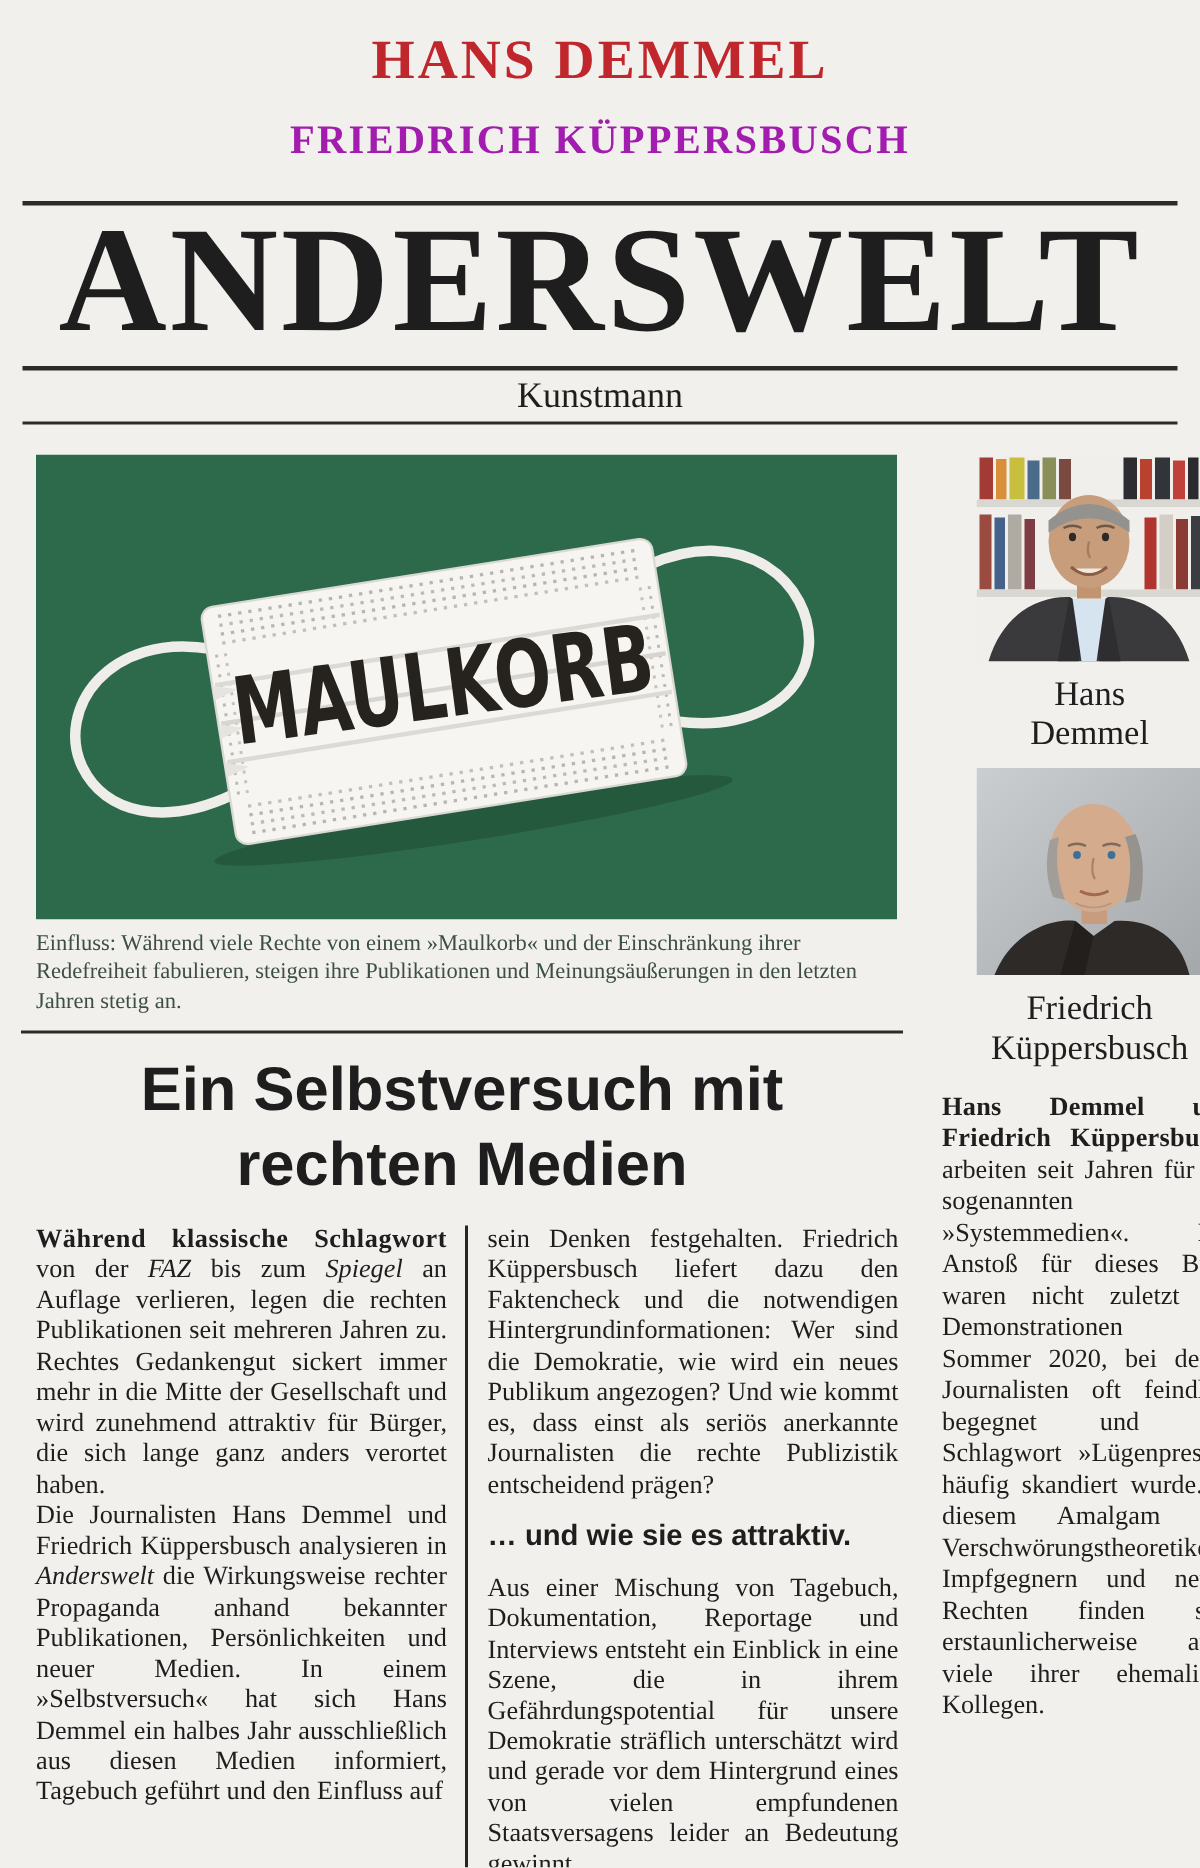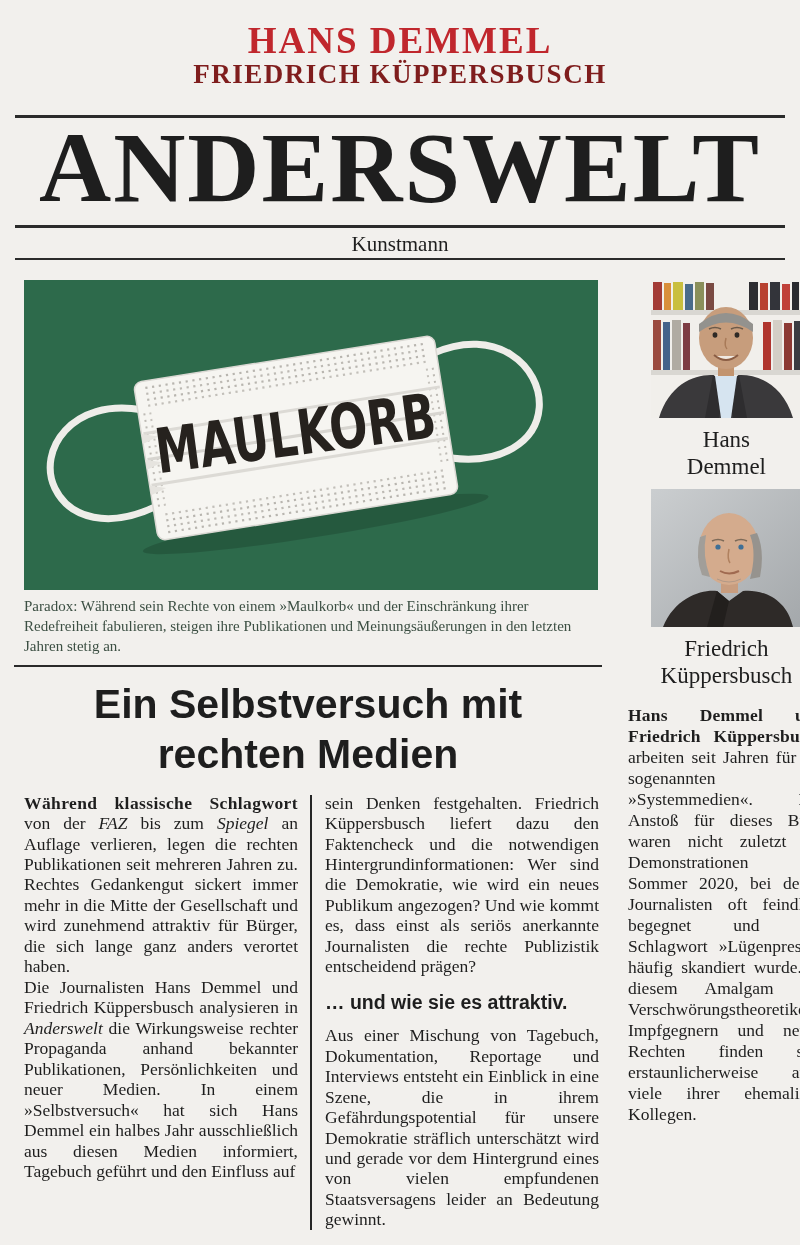--- a/index.html
+++ b/index.html
@@ -6,26 +6,26 @@
   body{width:800px;background:#f2f0ed;}
   .page{
     position:relative;width:800px;height:1245px;overflow:hidden;
     background:#f2f0ed;color:#1e1e1e;
     font-family:"Liberation Serif",serif;
     -webkit-hyphens:auto;hyphens:auto;
   }
   
   .masthead{text-align:center;padding-top:22px;}
   .author-line1{color:#c0272d;font-weight:bold;font-size:37px;line-height:1;letter-spacing:2px;}
-  .author-line2{color:#7f1d1d;font-weight:bold;font-size:27px;line-height:1;letter-spacing:1.5px;margin-top:2px;}
+  .author-line2{color:#a21caf;font-weight:bold;font-size:27px;line-height:1;letter-spacing:1.5px;margin-top:21px;}
   .rule{background:#2b2b2b;margin:0 15px;}
   .rule-a{height:3px;margin-top:27px;}
   .book-title{font-weight:bold;font-size:100px;line-height:88px;letter-spacing:2px;margin-top:6px;white-space:nowrap;}
   .rule-b{height:3px;margin-top:13px;}
-  .publisher{font-size:21px;line-height:1.15;margin-top:4px;}
+  .publisher{font-size:24px;line-height:1.15;margin-top:4px;}
   .rule-c{height:2px;margin-top:2px;}
   
   .main{display:flex;padding:14px 14px 0 14px;align-items:stretch;}
   .left-zone{width:588px;}
   .divider-v{width:3px;background:#262626;margin-left:14px;}
   .right-zone{flex:1;padding-left:12px;}
   
   .hero-fig{margin:6px 4px 0 10px;}
   .hero-fig svg{display:block;width:574px;height:310px;}
   .hero-caption{
@@ -111,21 +111,21 @@
             <path d="M -150,24 H 150" stroke="#dcdad5" stroke-width="3"></path>
             <path d="M -152,-28 l 16,5 -16,5 z" fill="#e6e4df"></path>
             <path d="M -152,-2 l 16,5 -16,5 z" fill="#e6e4df"></path>
             <path d="M -152,24 l 16,5 -16,5 z" fill="#e6e4df"></path>
 
             <text x="0" y="17" text-anchor="middle" font-size="62" font-weight="bold" font-family="DejaVu Sans, sans-serif" fill="#26221e" textLength="282" lengthAdjust="spacingAndGlyphs" transform="rotate(1.5)">MAULKORB</text>
           </g>
         </svg>
       </figure>
 
-      <p class="hero-caption">Paradox: Während sein Rechte von einem »Maulkorb« und der Einschränkung ihrer Redefreiheit fabulieren, steigen ihre Publikationen und Meinungsäußerungen in den letzten Jahren stetig an.</p>
+      <p class="hero-caption">Einfluss: Während viele Rechte von einem »Maulkorb« und der Einschränkung ihrer Redefreiheit fabulieren, steigen ihre Publikationen und Meinungsäußerungen in den letzten Jahren stetig an.</p>
 
       <div class="rule-article"></div>
 
       <h1 class="headline">Ein Selbstversuch mit rechten Medien</h1>
 
       <div class="columns">
 
         <div class="col">
           <p><span class="lead-bold">Während klassische Schlagwort</span><span> von der </span><em>FAZ</em><span> bis zum </span><em>Spiegel</em><span> an Auflage verlieren, legen die rechten Publikationen seit mehreren Jahren zu. Rechtes Gedankengut sickert immer mehr in die Mitte der Gesellschaft und wird zunehmend attraktiv für Bürger, die sich lange ganz anders verortet haben.</span></p>
           <p><span>Die Journalisten Hans Demmel und Friedrich Küppersbusch analysieren in </span><em>Anderswelt</em><span> die Wirkungsweise rechter Propaganda anhand bekannter Publikationen, Persönlichkeiten und neuer Medien. In einem »Selbstversuch« hat sich Hans Demmel ein halbes Jahr ausschließlich aus diesen Medien informiert, Tagebuch geführt und den Einfluss auf</span></p>

